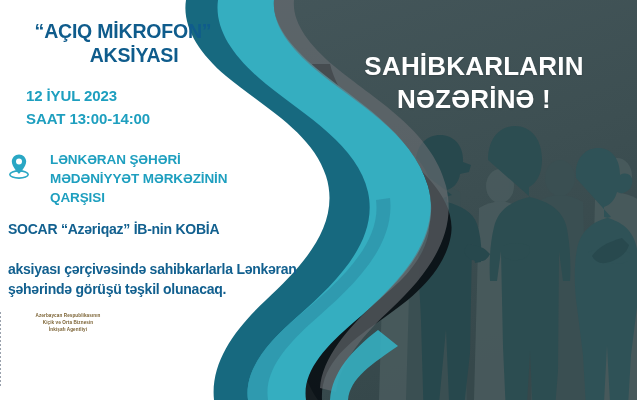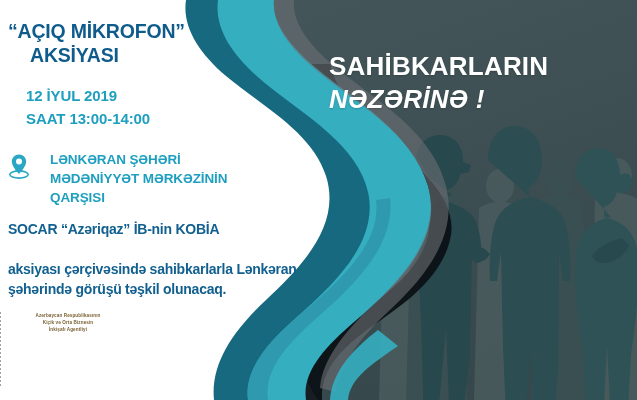--- a/index.html
+++ b/index.html
@@ -25,20 +25,21 @@
 
   .title{
     position:absolute;
     left:8px;top:20px;
     width:230px;
     color:#0F5C8C;
     font-size:19.5px;
     font-weight:bold;
     line-height:1.22;
     letter-spacing:-0.2px;
+    text-align:center;
   }
   .title .l2{display:block;padding-left:22px;}
 
   .datetime{
     position:absolute;
     left:26px;top:84px;
     width:230px;
     color:#1E9FBF;
     font-size:15px;
     font-weight:bold;
@@ -119,24 +120,25 @@
   
   .headline{
     position:absolute;
     right:18px;top:50px;
     width:290px;
     z-index:6;
     color:#ffffff;
     font-size:26px;
     font-weight:bold;
     line-height:1.26;
+    text-align:center;
     letter-spacing:0.2px;
     text-shadow:0 1px 2px rgba(0,0,0,.18);
   }
-  .headline .l2{display:block;font-style:italic;}
+  .headline .l2{display:block;}
 </style>
 </head>
 <body>
 
 <div id="poster">
 
   <svg id="art" viewBox="0 0 637 400" preserveAspectRatio="none" xmlns="http://www.w3.org/2000/svg">
     <defs>
       <linearGradient id="bgGrad" x1="0" y1="0" x2="0.35" y2="1">
         <stop offset="0%" stop-color="#44565a"></stop>
@@ -301,21 +303,21 @@
   </svg>
 
   <div class="left-col">
 
     <div class="title">
       <span>“AÇIQ MİKROFON”</span>
       <span class="l2">AKSİYASI</span>
     </div>
 
     <div class="datetime">
-      <div>12 İYUL 2019</div>
+      <div>12 İYUL 2023</div>
       <div>SAAT 13:00-14:00</div>
     </div>
 
     <div class="place-wrap">
       <span class="pin-icon">
         <svg width="22" height="26" viewBox="0 0 22 26" xmlns="http://www.w3.org/2000/svg">
           <ellipse cx="11" cy="21.5" rx="9.2" ry="3.6" fill="none" stroke="#2AA7C4" stroke-width="1.6"></ellipse>
           <path d="M11 1.4c-4 0-7.2 3.2-7.2 7.2 0 5.2 7.2 12.4 7.2 12.4s7.2-7.2 7.2-12.4c0-4-3.2-7.2-7.2-7.2z" fill="#2AA7C4"></path>
           <circle cx="11" cy="8.4" r="3" fill="#ffffff"></circle>
         </svg>

